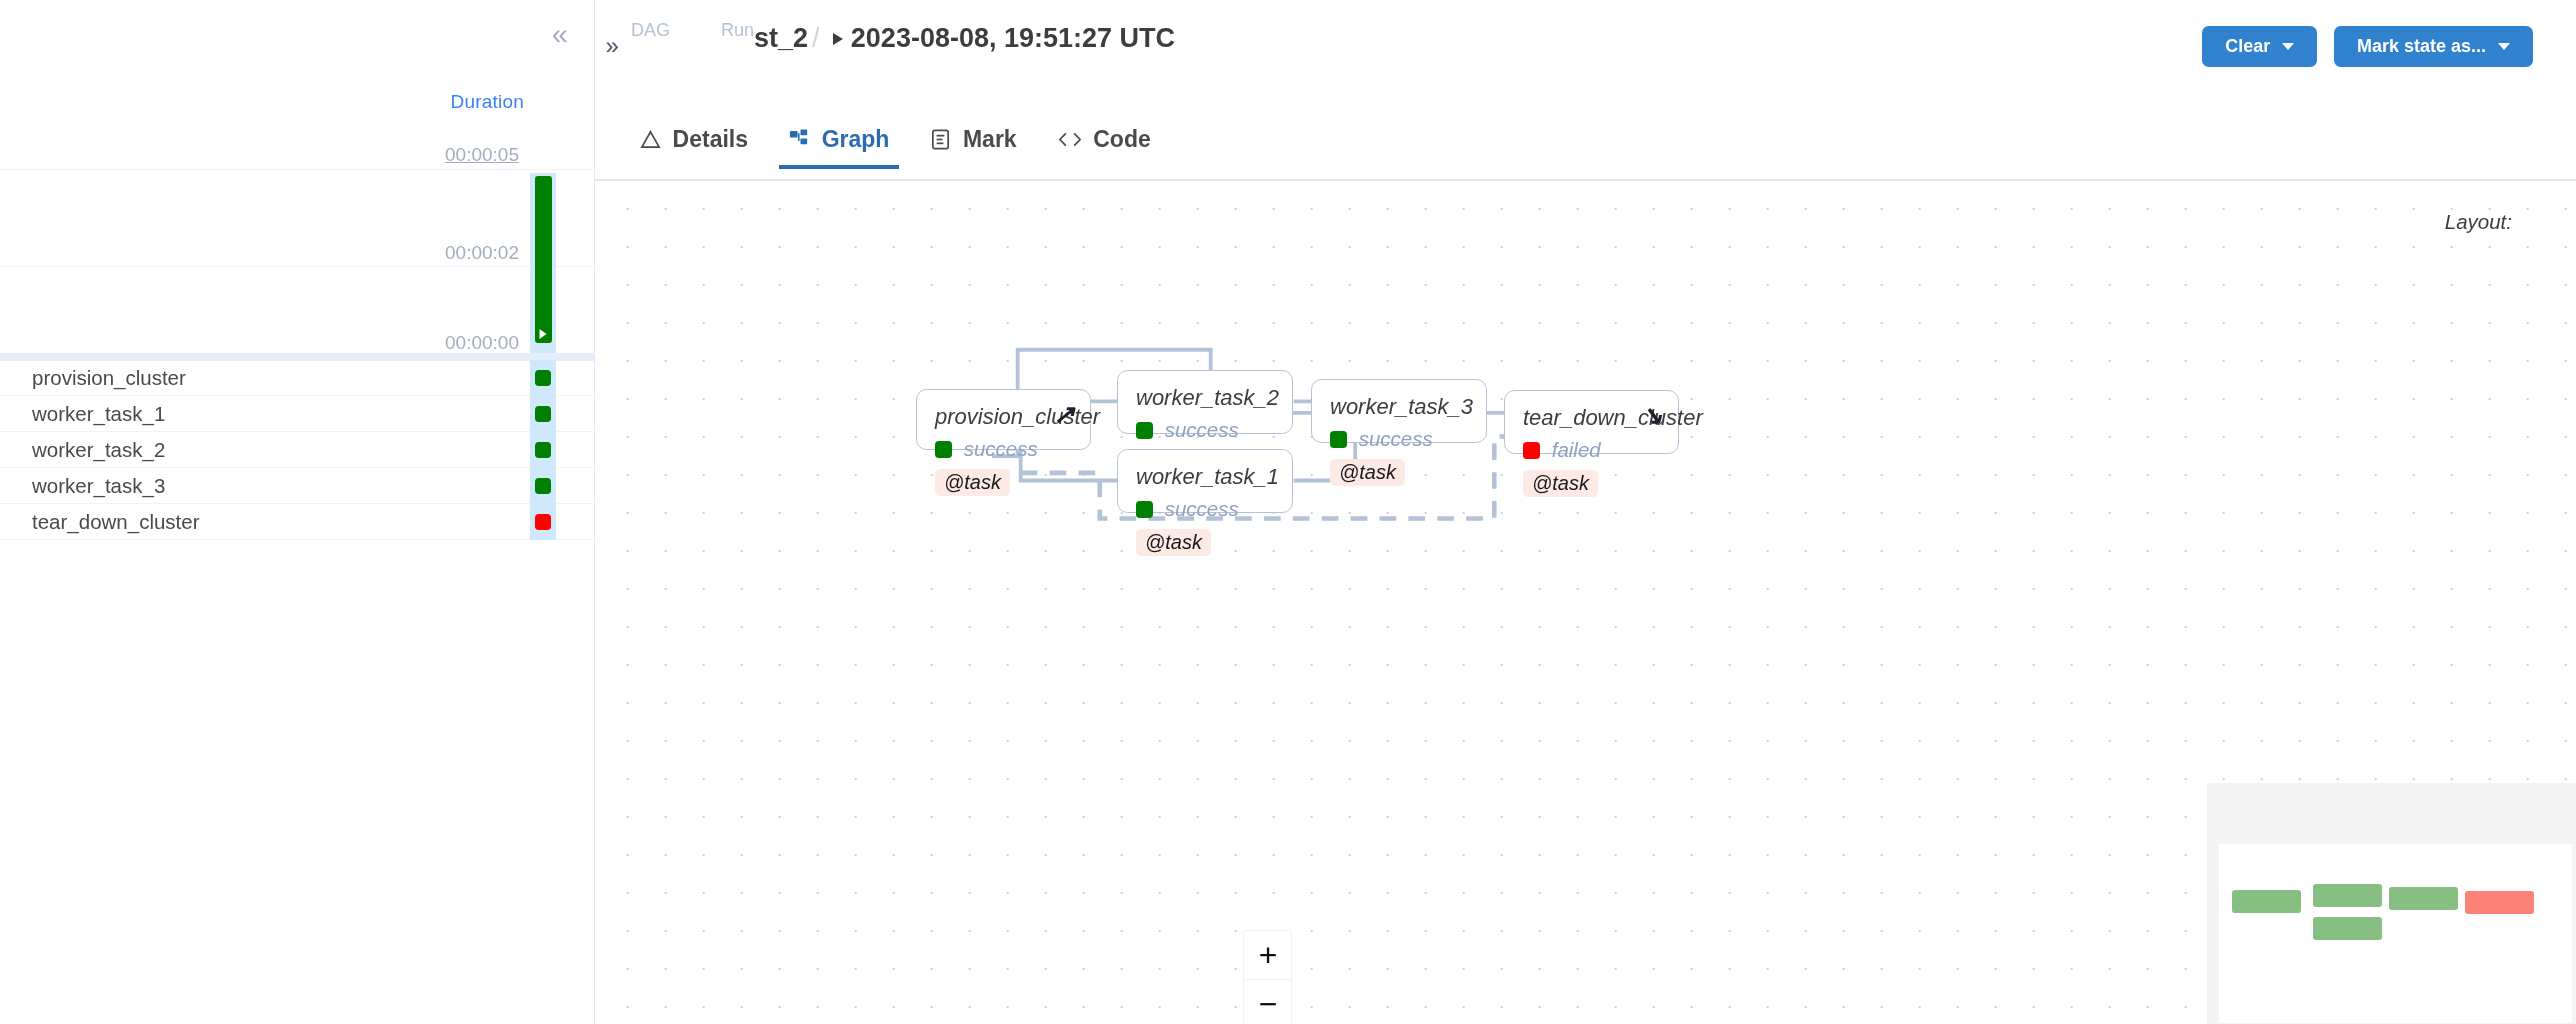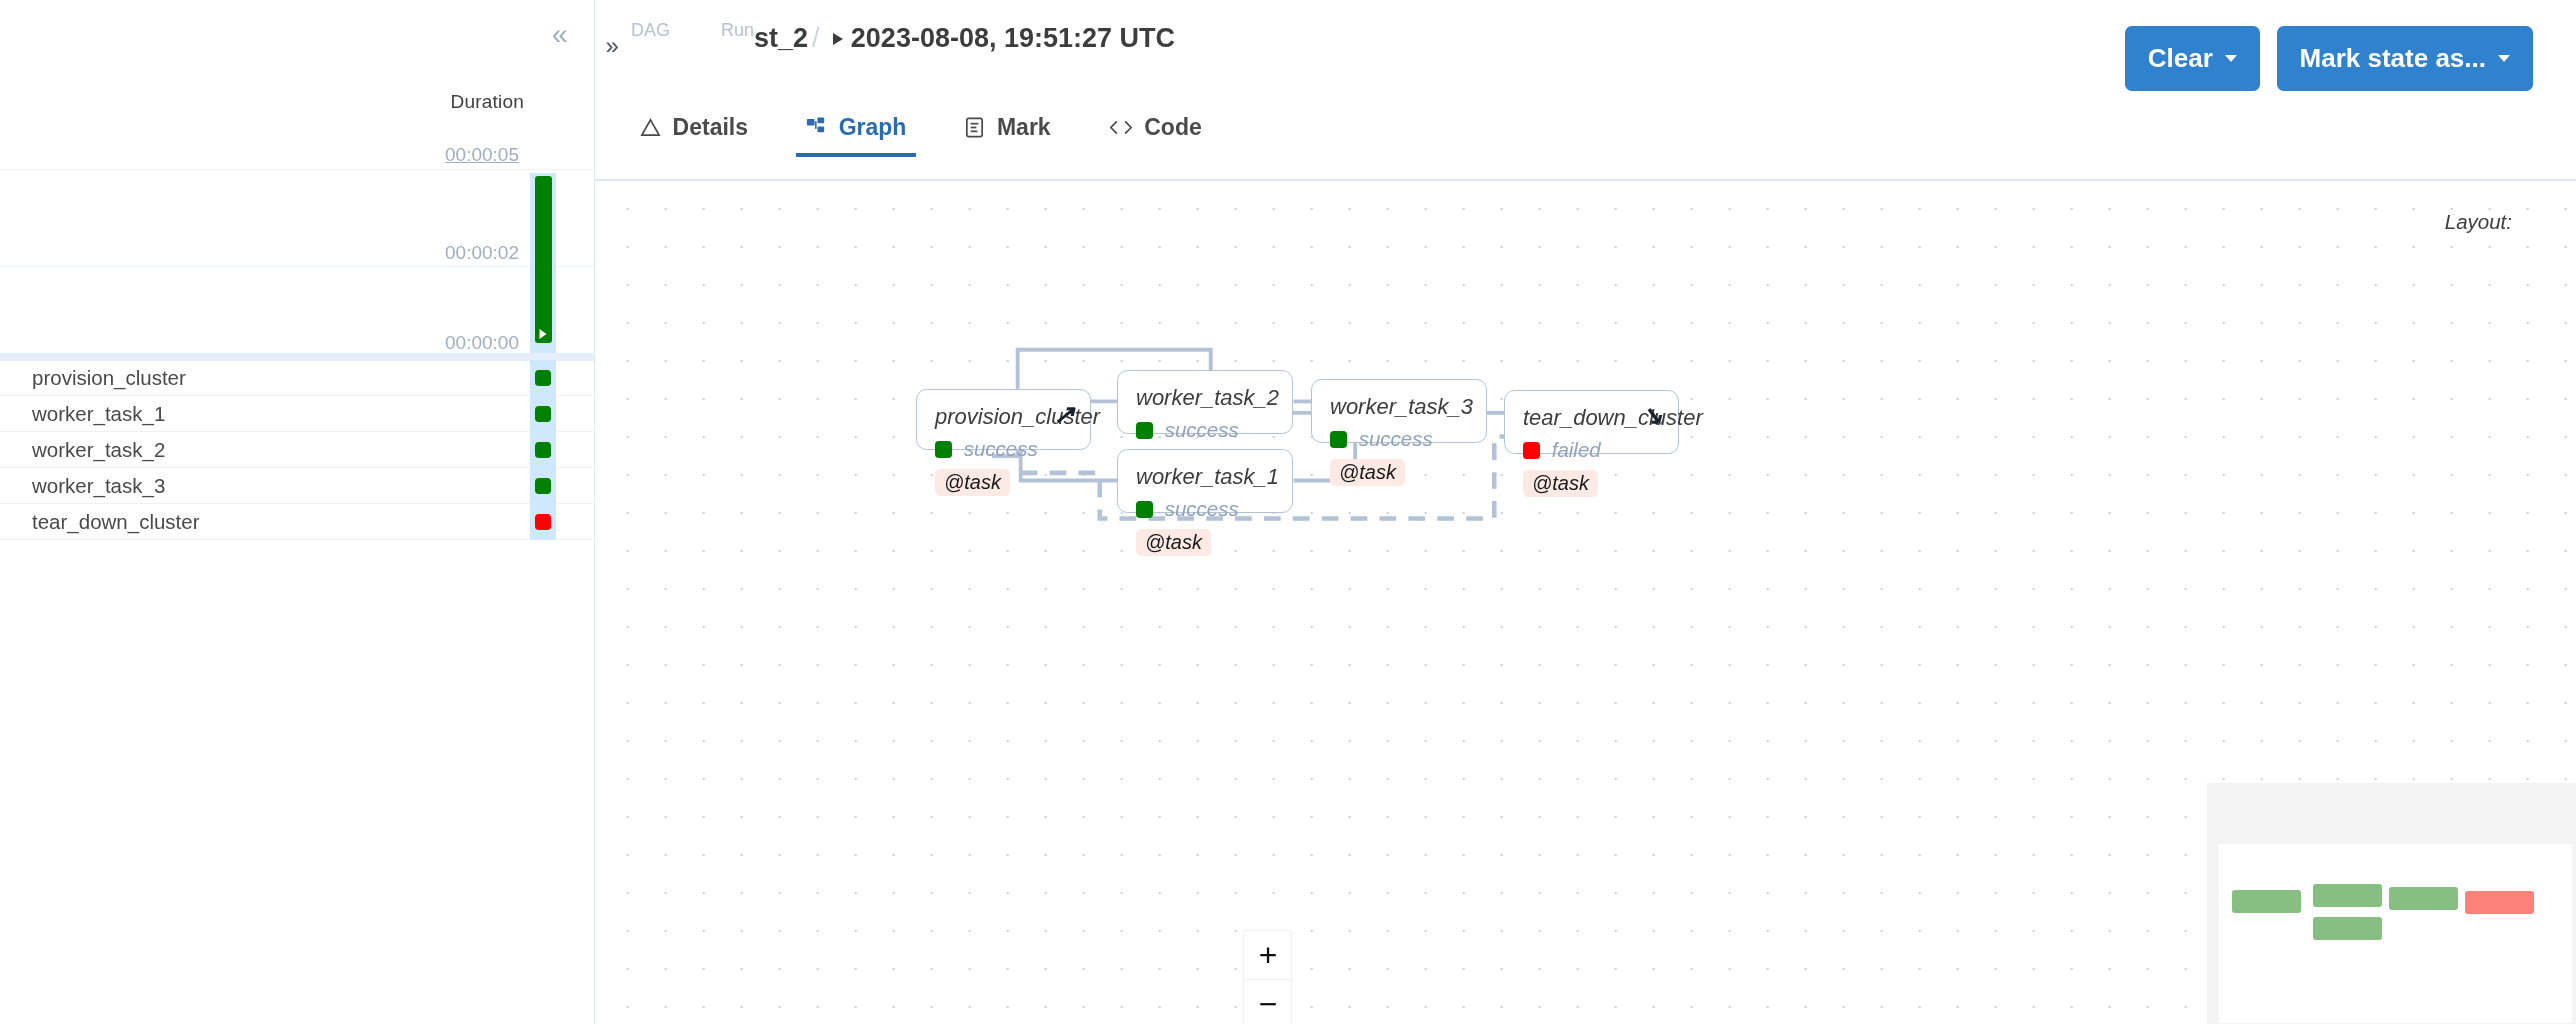--- a/index.html
+++ b/index.html
@@ -28,21 +28,21 @@
     color: #a0aec0;
     font-size: 29px; line-height: 1;
     cursor: pointer;
     user-select: none;
   }
   .dur-header {
     position: absolute;
     top: 91px;
     right: 70px;
     font-size: 19px;
-    color: #404040;
+    color: #3b82f6;
     letter-spacing: 0.2px;
   }
   .axis-label {
     position: absolute;
     right: 75px;
     font-size: 19px;
     color: #a0aec0;
     text-align: right;
     white-space: nowrap;
   }
@@ -158,41 +158,41 @@
     width: 0; height: 0;
     border-left: 10.6px solid #3d3d3d;
     border-top: 6.8px solid transparent;
     border-bottom: 6.8px solid transparent;
     margin-right: 7.6px;
   }
   .btns { display: flex; gap: 16.7px; padding-top: 6px; }
   .btn {
     background: #3182ce;
     color: #fff;
-    font-size: 26px;
+    font-size: 18px;
     font-weight: bold;
-    padding: 17px 23px;
+    padding: 10px 23px;
     border-radius: 6.8px;
     display: flex; align-items: center; gap: 12px;
     cursor: pointer;
     white-space: nowrap;
   }
   .caret-d {
     width: 0; height: 0;
     border-left: 6.8px solid transparent;
     border-right: 6.8px solid transparent;
     border-top: 7.6px solid #fff;
   }
 
   
   .tabs {
     position: relative;
     display: flex;
-    align-items: flex-start;
-    gap: 17px;
+    align-items: center;
+    gap: 0;
     padding-left: 24px;
     height: 67px;
     border-bottom: 2.3px solid #e2e8f0;
   }
   .tab {
     display: flex; align-items: center; gap: 10.6px;
     padding: 0 20px 13.7px 20px;
     font-size: 23px; font-weight: bold;
     color: #4a4a4a;
     cursor: pointer;

